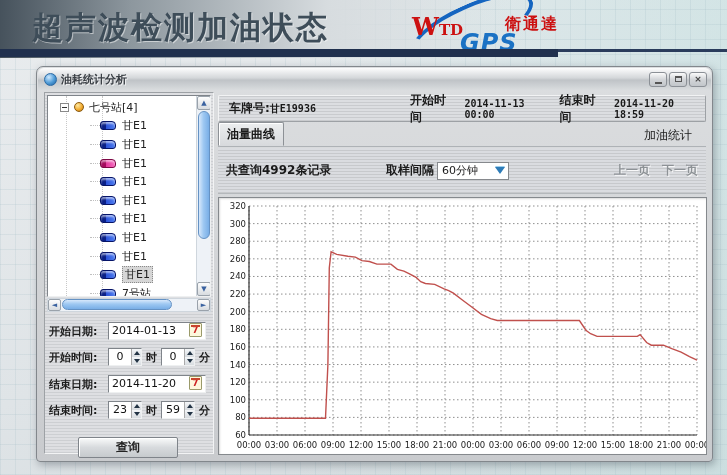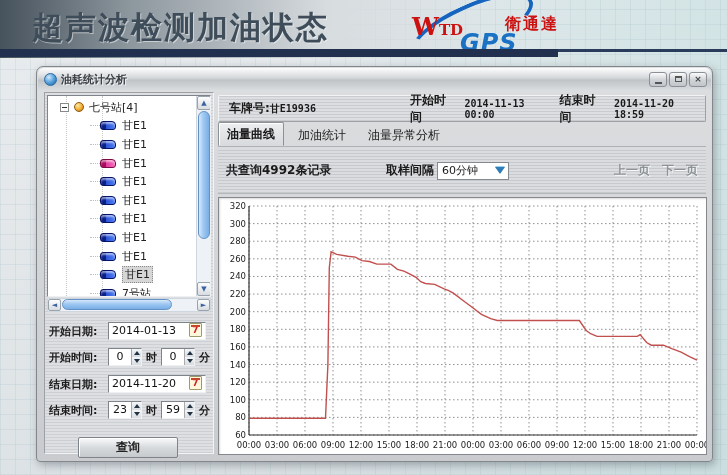--- a/index.html
+++ b/index.html
@@ -106,21 +106,21 @@
   
   .info-bar { position:absolute; left:181px; top:28px; width:488px; height:27px; border:1px solid;
     border-color:#f2f3f4 #9da1a5 #9da1a5 #f2f3f4; border-radius:2px; display:flex; align-items:center;
     font-size:12px; font-weight:bold; color:#1a1a1a; padding:0 10px;
     background:repeating-linear-gradient(0deg,#c9cbce 0 1px,#dcdee1 1px 3px); }
   .info-plate { width:215px; }
   .info-pair { margin-right:14px; }
   .info-val { font-weight:bold; font-family:"DejaVu Sans Mono","Liberation Mono",monospace; font-size:10px; }
 
   .tabs { position:absolute; left:181px; top:58px; width:488px; height:22px; display:flex; align-items:flex-end;
-    border-bottom:1px solid #aeb2b6; }
+    border-bottom:1px solid #aeb2b6;justify-content:space-between; }
   .tab { font-size:12px; color:#1a1a1a; padding:3px 8px 2px; margin-right:6px; }
   .tab.active { background:linear-gradient(180deg,#eceeef,#d8dadd); border:1px solid #8d9196; border-bottom-color:#d8dadd;
     border-radius:2px 2px 0 0; font-weight:bold; box-shadow:inset 1px 1px 0 #fff; }
 
   .toolbar { position:absolute; left:181px; top:81px; width:488px; height:46px; display:flex; align-items:center;
     font-size:12px; color:#1a1a1a; padding:0 8px;
     background:repeating-linear-gradient(0deg,#c7c9cc 0 1px,#dadce0 1px 3px); border-bottom:1px solid #b4b8bb; }
   .records { font-weight:bold; width:160px; }
   .interval-label { font-weight:bold; margin-right:3px; }
   .combo { position:relative; width:72px; height:18px; background:#fff; border:1px solid #86898d; font-size:11px;
@@ -295,21 +295,20 @@
     <span class="info-plate"><span>车牌号:</span><span class="info-val">甘E19936</span></span>
     <span class="info-pair">开始时间</span>
     <span class="info-pair info-val">2014-11-13 00:00</span>
     <span class="info-pair">结束时间</span>
     <span class="info-val">2014-11-20 18:59</span>
   </div>
 
   <div class="tabs" id="tabs">
       <div class="tab active">油量曲线</div>
       <div class="tab">加油统计</div>
-      <div class="tab">油量异常分析</div>
     </div>
 
   <div class="toolbar">
     <span class="records">共查询4992条记录</span>
     <span class="interval-label">取样间隔</span>
     <span class="combo"><span>60分钟</span><span class="combo-arrow"></span></span>
     <span class="pager">
       <span>上一页</span>
       <span>下一页</span>
     </span>

